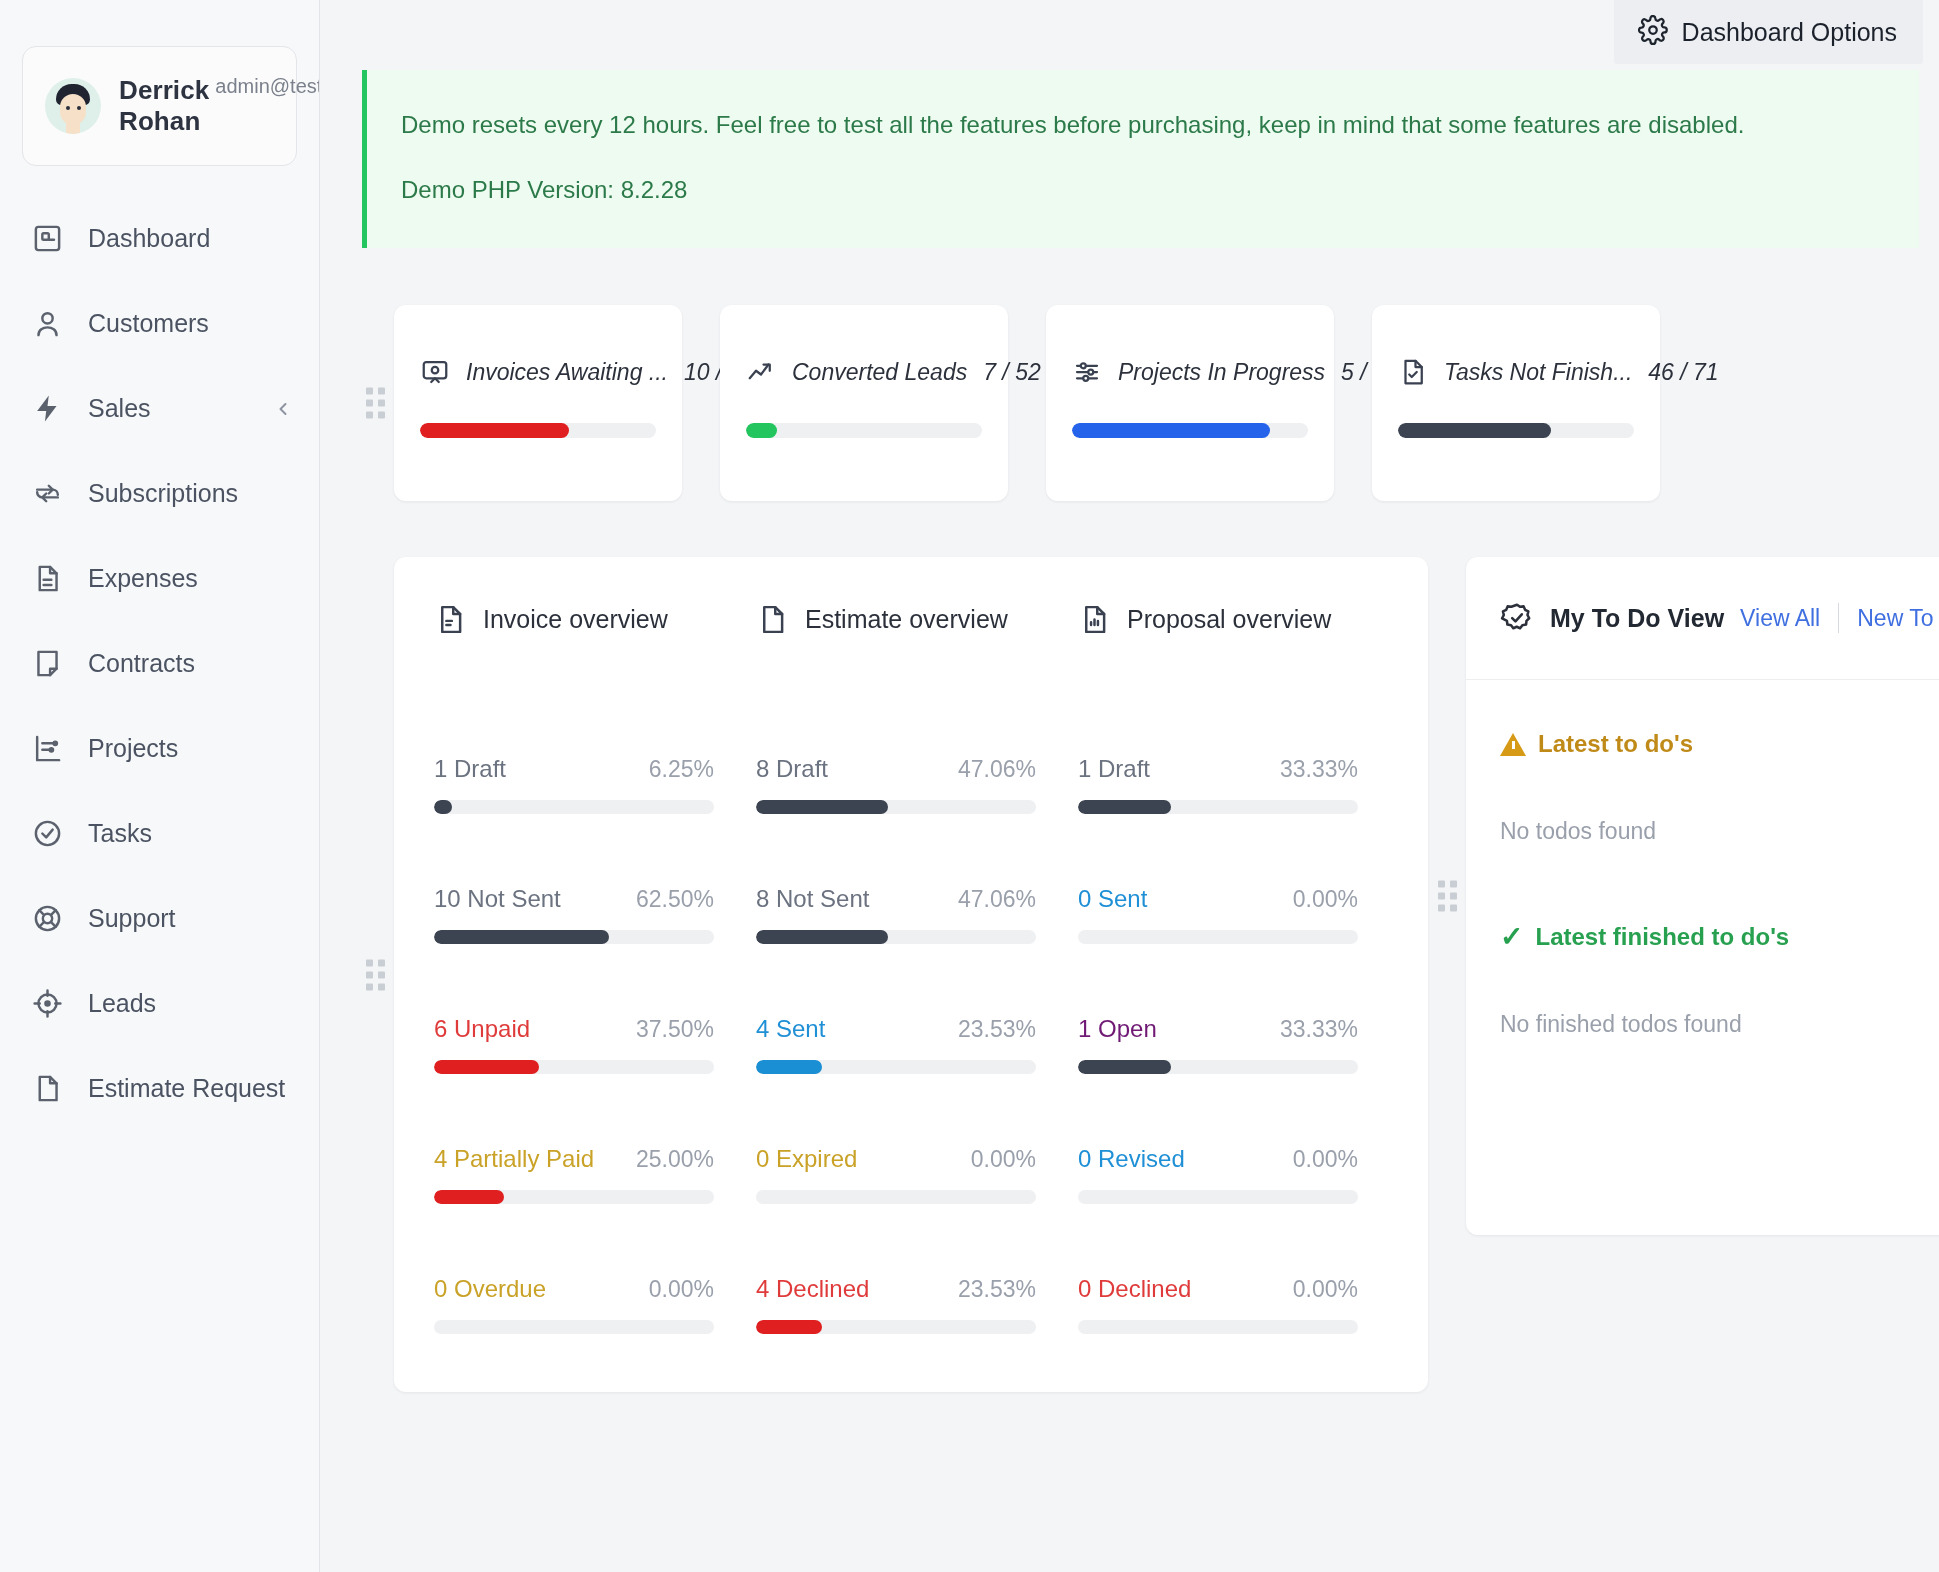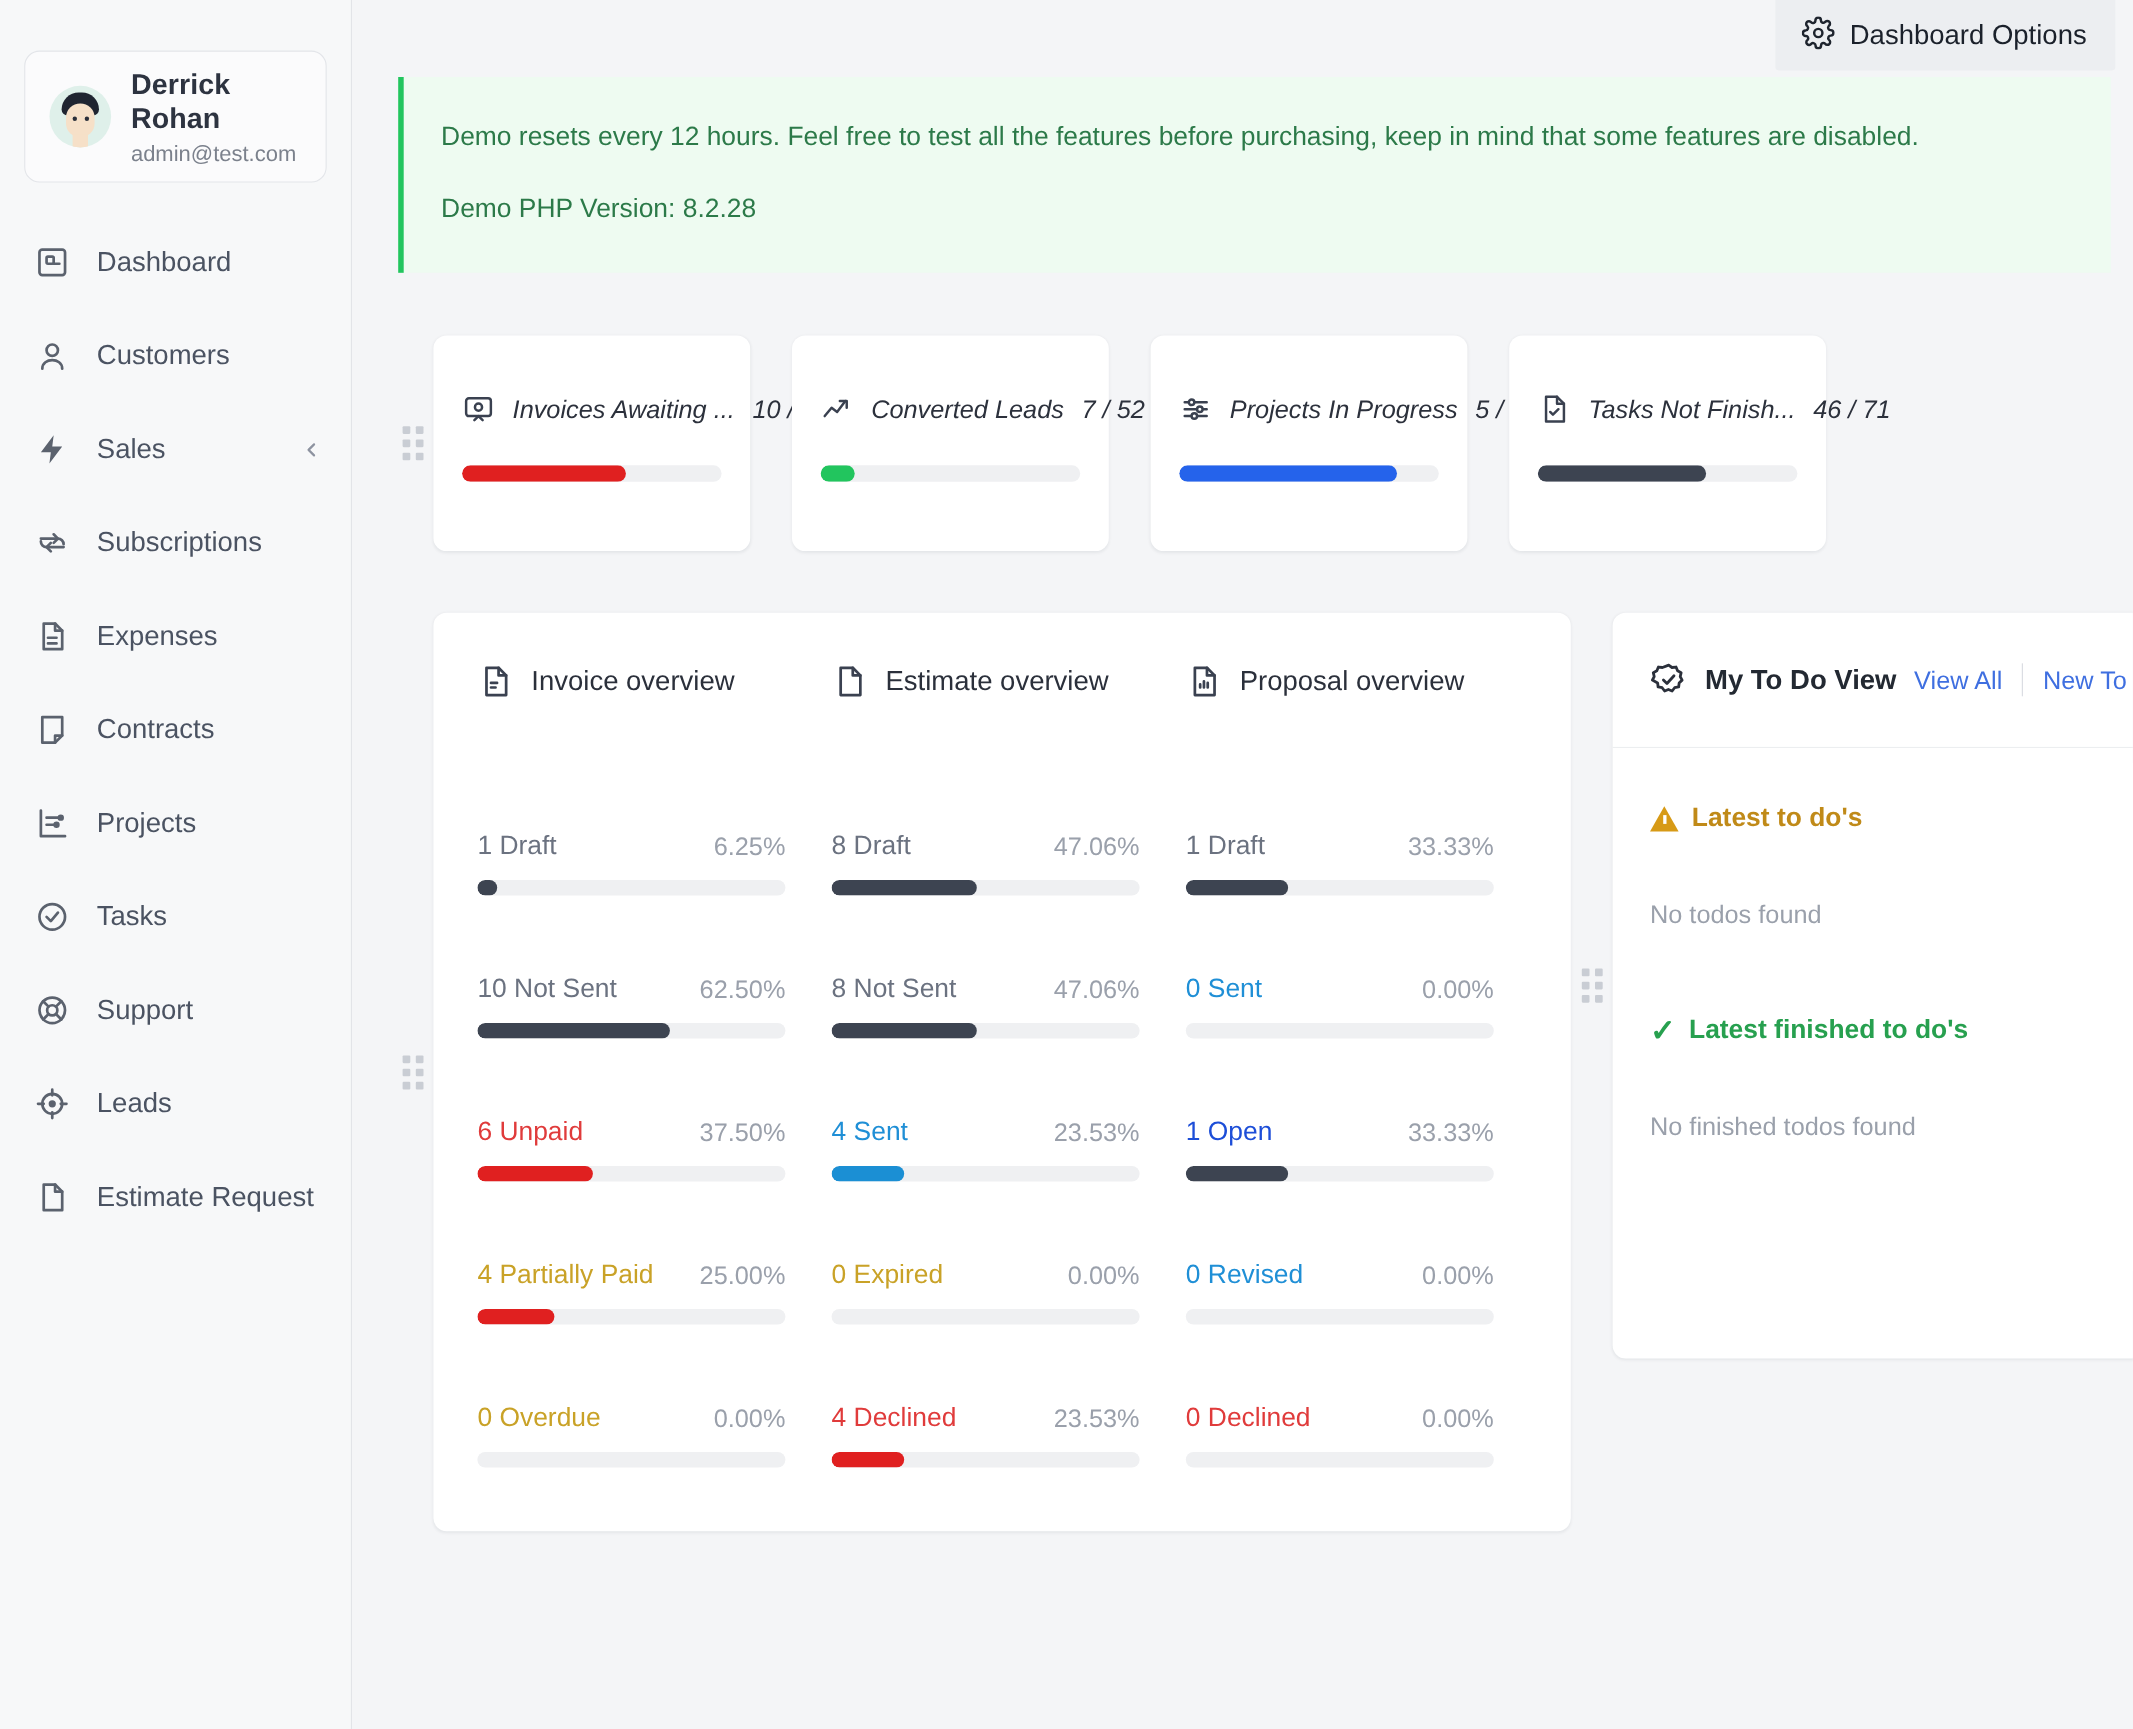--- a/index.html
+++ b/index.html
@@ -50,21 +50,21 @@
   .avatar .eyeL, .avatar .eyeR {
     position: absolute; top: 28px; width: 4px; height: 4px; border-radius: 50%;
     background: #2a2f3a;
   }
   .avatar .eyeL { left: 21px; }
   .avatar .eyeR { left: 32px; }
   .avatar .neck {
     position: absolute; left: 21px; top: 44px; width: 14px; height: 14px;
     background: #f6e0c8;
   }
-  .profile-text { display: flex; flex-direction: column; gap: 6px; }
+  .profile-text { display: flex; flex-direction: row; gap: 6px; }
   .profile-name { font-size: 26px; font-weight: 700; color: #2d3340; letter-spacing: .1px; }
   .profile-email { font-size: 20px; color: #7b818c; }
 
   .nav { margin-top: 30px; }
   .nav-item {
     display: flex; align-items: center;
     height: 85px;
     padding: 0 26px 0 30px;
     gap: 24px;
     cursor: pointer;
@@ -605,21 +605,21 @@
               <div class="ov-row-top">
                   <span class="ov-label" style="color: rgb(31, 143, 214);">0 Sent</span>
                   <span class="ov-pct">0.00%</span>
                 </div>
               <div class="ov-bar">
                   <span style="width: 0%; background: rgb(27, 143, 212);"></span>
                 </div>
             </div>
             <div class="ov-row">
               <div class="ov-row-top">
-                  <span class="ov-label" style="color: #1d4ed8;">1 Open</span>
+                  <span class="ov-label" style="color: #701a75;">1 Open</span>
                   <span class="ov-pct">33.33%</span>
                 </div>
               <div class="ov-bar">
                   <span style="width: 33.33%; background: rgb(61, 68, 81);"></span>
                 </div>
             </div>
             <div class="ov-row">
               <div class="ov-row-top">
                   <span class="ov-label" style="color: rgb(31, 143, 214);">0 Revised</span>
                   <span class="ov-pct">0.00%</span>

